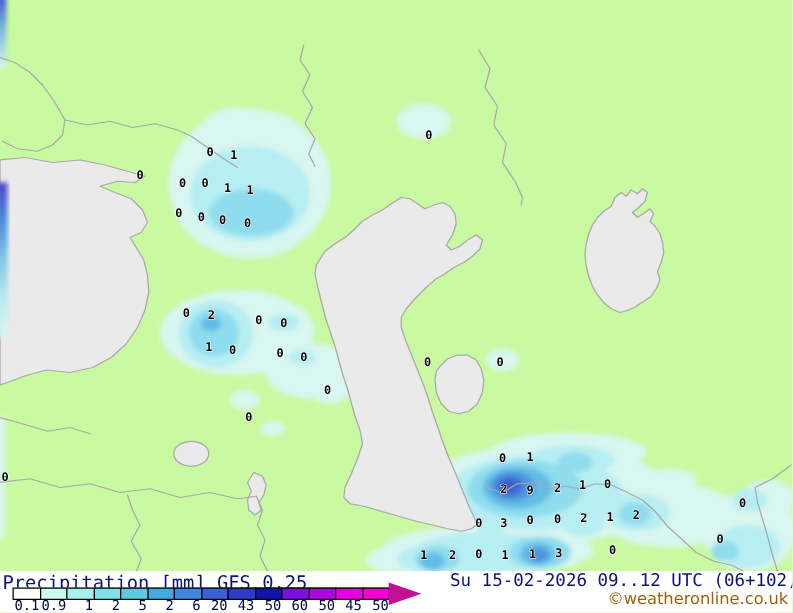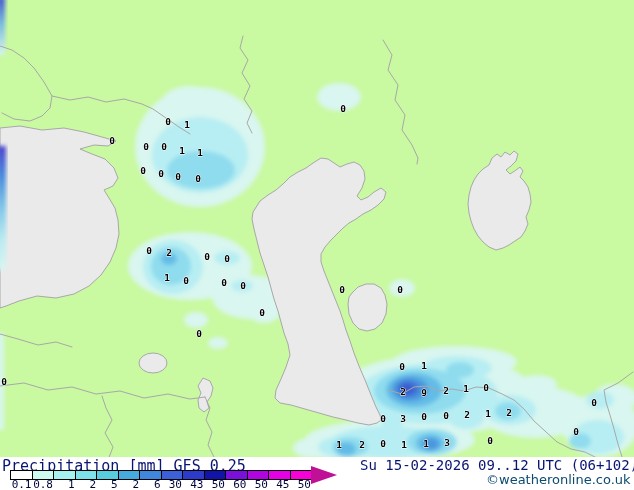--- a/index.html
+++ b/index.html
@@ -8,21 +8,21 @@
   svg{display:block;}
   #map-values text{
     font-family:"DejaVu Sans Mono",monospace;
     font-weight:bold;font-size:9.5px;fill:#000;
     text-anchor:middle;dominant-baseline:middle;
     paint-order:stroke;stroke:#ffffff;stroke-width:0.9px;stroke-linejoin:round;
   }
   .legend{position:relative;width:634px;height:33px;background:#ffffff;overflow:hidden;border-radius:11px;}
   .legend-title{position:absolute;left:2px;top:0;font-size:15px;color:#0a1472;white-space:pre;}
   .timestamp{position:absolute;left:360px;top:0;font-size:14px;color:#0a1472;white-space:pre;}
-  .copyright{position:absolute;left:486px;top:15px;font-size:13px;color:#0c4a6e;font-family:"DejaVu Sans",sans-serif;}
+  .copyright{position:absolute;left:486px;top:15px;font-size:13px;color:#a16207;font-family:"DejaVu Sans",sans-serif;}
   .legend-bar{position:absolute;left:10px;top:13px;height:10px;display:flex;}
   .legend-bar .cell{width:22.5px;height:10px;border:1px solid #000;box-sizing:border-box;margin-left:-1px;}
   .legend-bar .cell:first-child{margin-left:0;}
   .legend-arrow{position:absolute;left:311px;top:9px;width:0;height:0;
     border-top:9px solid transparent;border-bottom:9px solid transparent;border-left:26px solid #c01095;}
   .legend-ticks{position:absolute;left:10px;top:22px;display:flex;}
   .legend-ticks .tick{width:21.5px;text-align:right;font-size:11px;line-height:11px;color:#00063c;}
 </style>
 </head>
 <body>
@@ -217,27 +217,27 @@
       <div class="cell" style="background: rgb(44, 59, 204);"></div>
       <div class="cell" style="background: rgb(18, 19, 168);"></div>
       <div class="cell" style="background: rgb(123, 16, 220);"></div>
       <div class="cell" style="background: rgb(176, 4, 224);"></div>
       <div class="cell" style="background: rgb(229, 0, 229);"></div>
       <div class="cell" style="background: rgb(248, 0, 216);"></div>
     </div>
   <div class="legend-arrow" style="border-left-color: rgb(192, 16, 149);"></div>
   <div class="legend-ticks" id="legend-ticks">
       <span class="tick">0.1</span>
-      <span class="tick">0.8</span>
+      <span class="tick">0.9</span>
       <span class="tick">1</span>
       <span class="tick">2</span>
       <span class="tick">5</span>
       <span class="tick">2</span>
       <span class="tick">6</span>
-      <span class="tick">30</span>
+      <span class="tick">20</span>
       <span class="tick">43</span>
       <span class="tick">50</span>
       <span class="tick">60</span>
       <span class="tick">50</span>
       <span class="tick">45</span>
       <span class="tick">50</span>
     </div>
 </div>
 
 </body></html>

